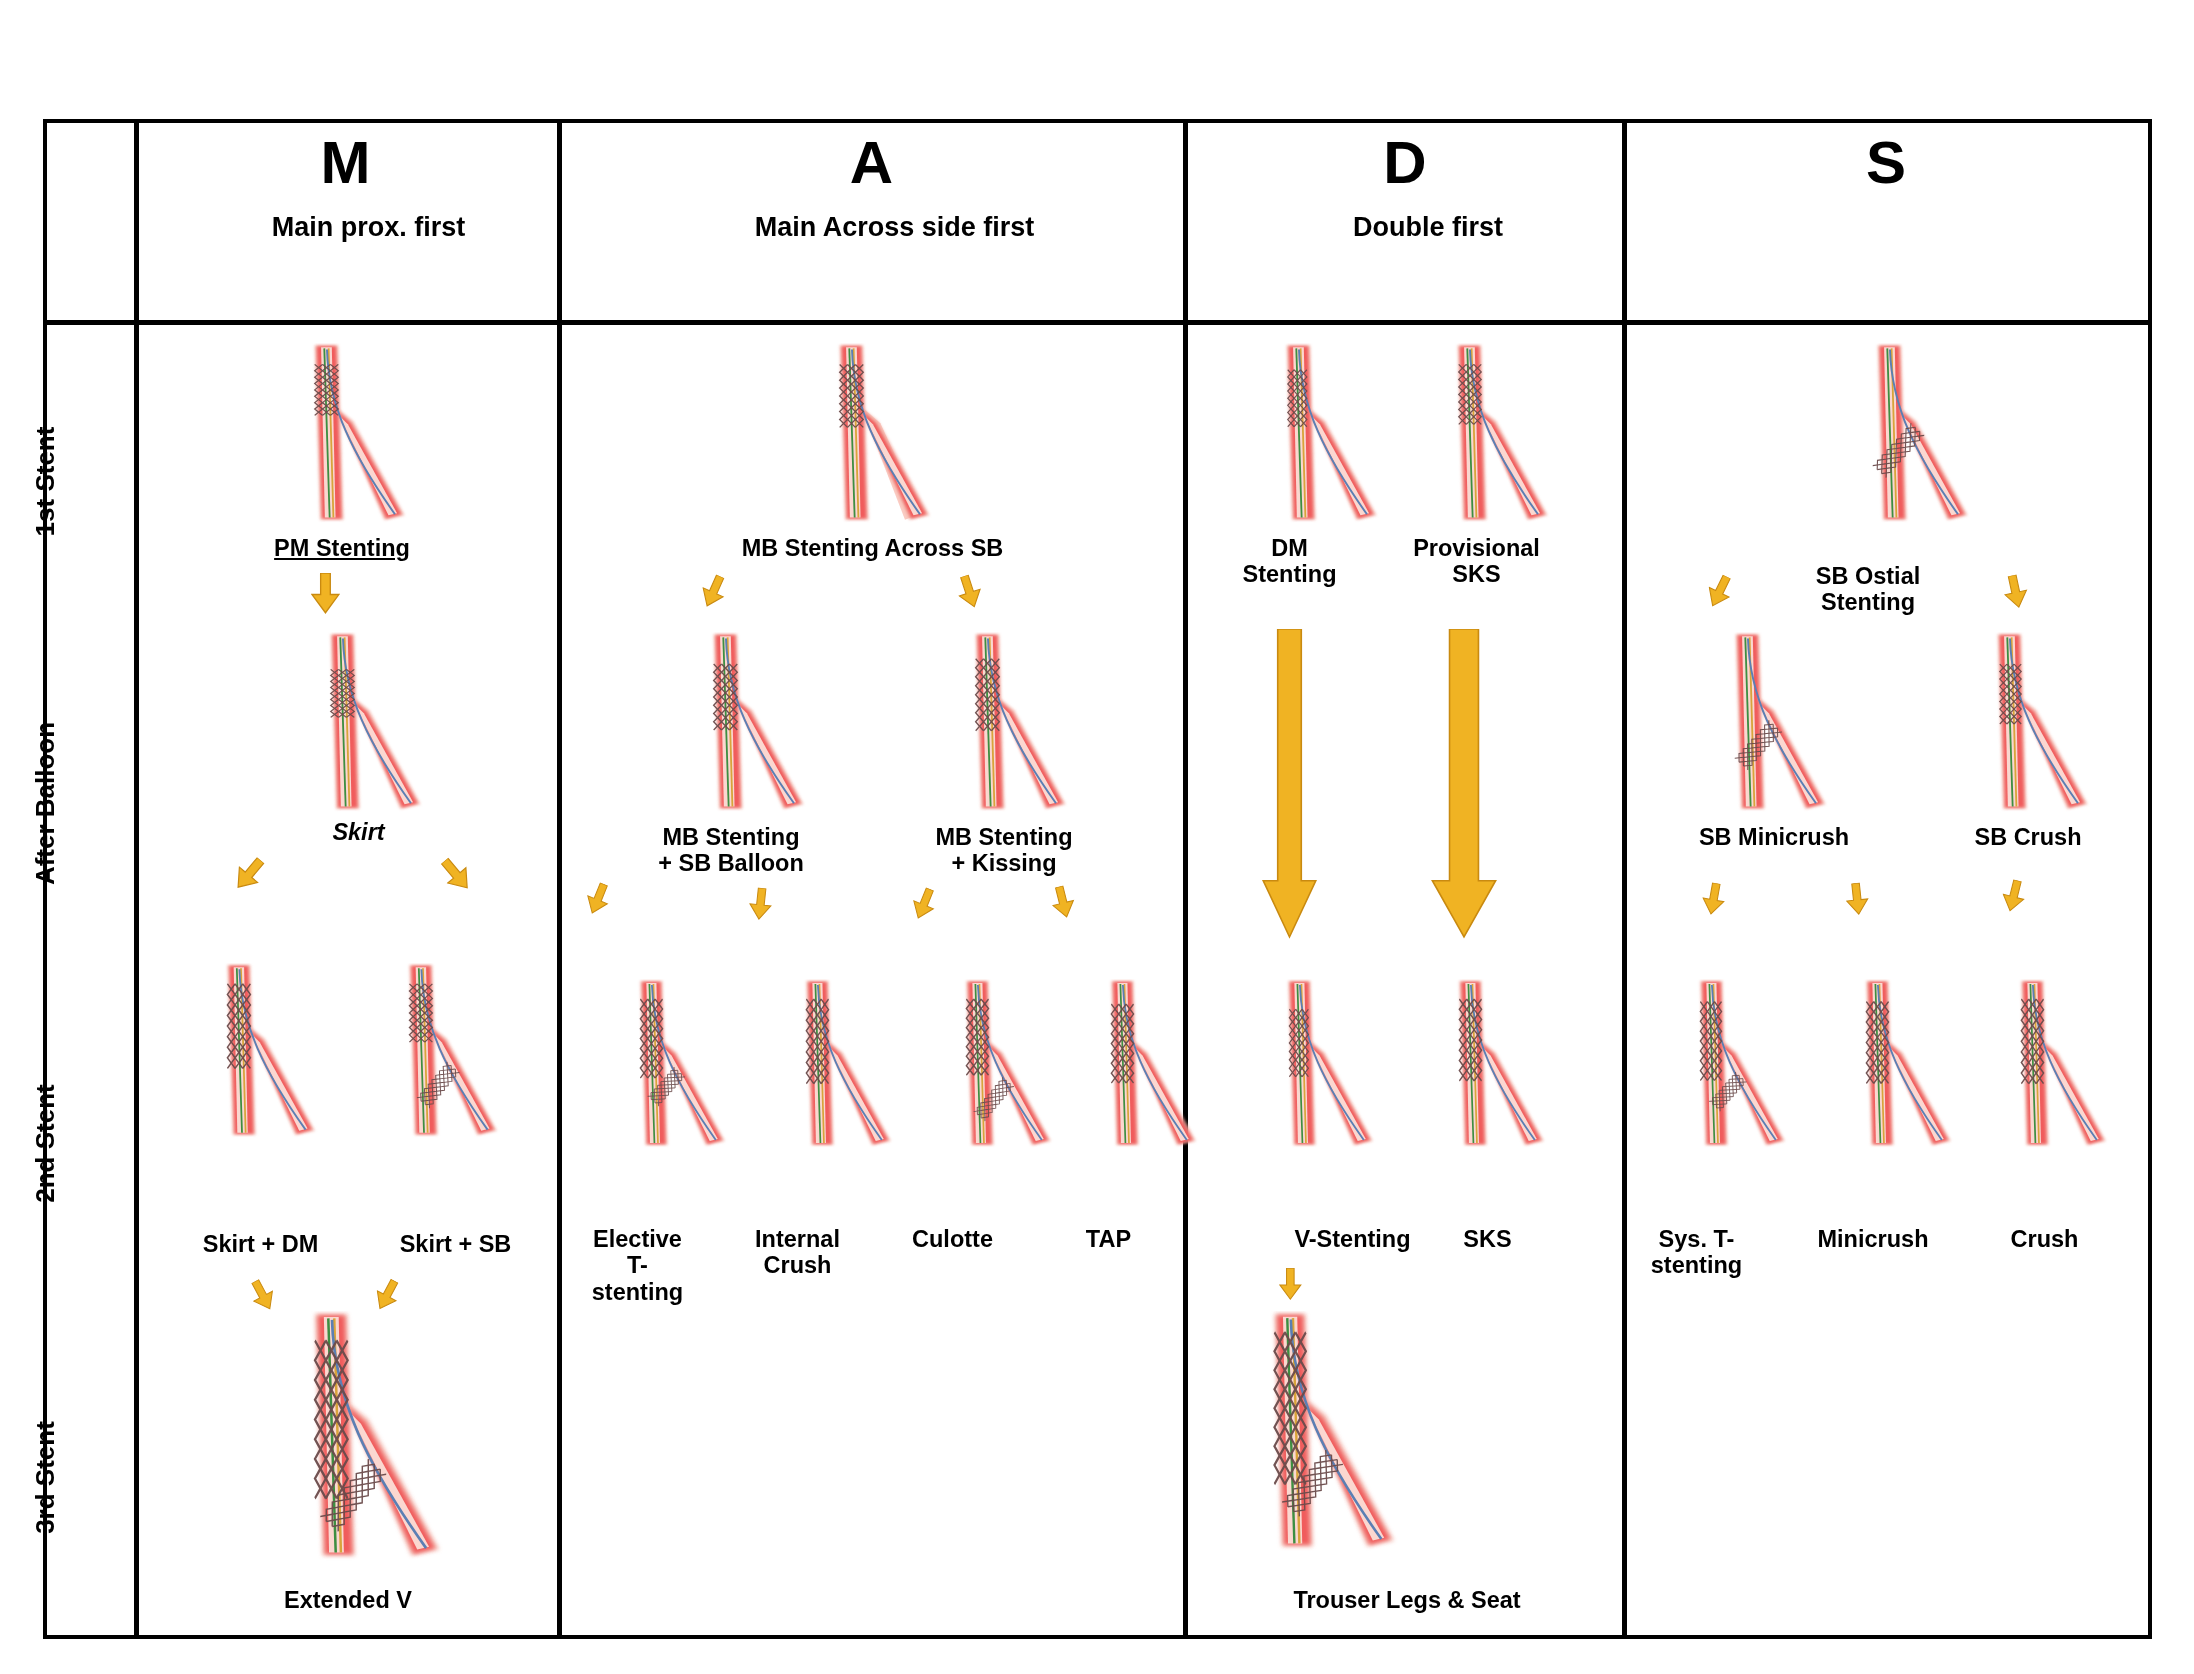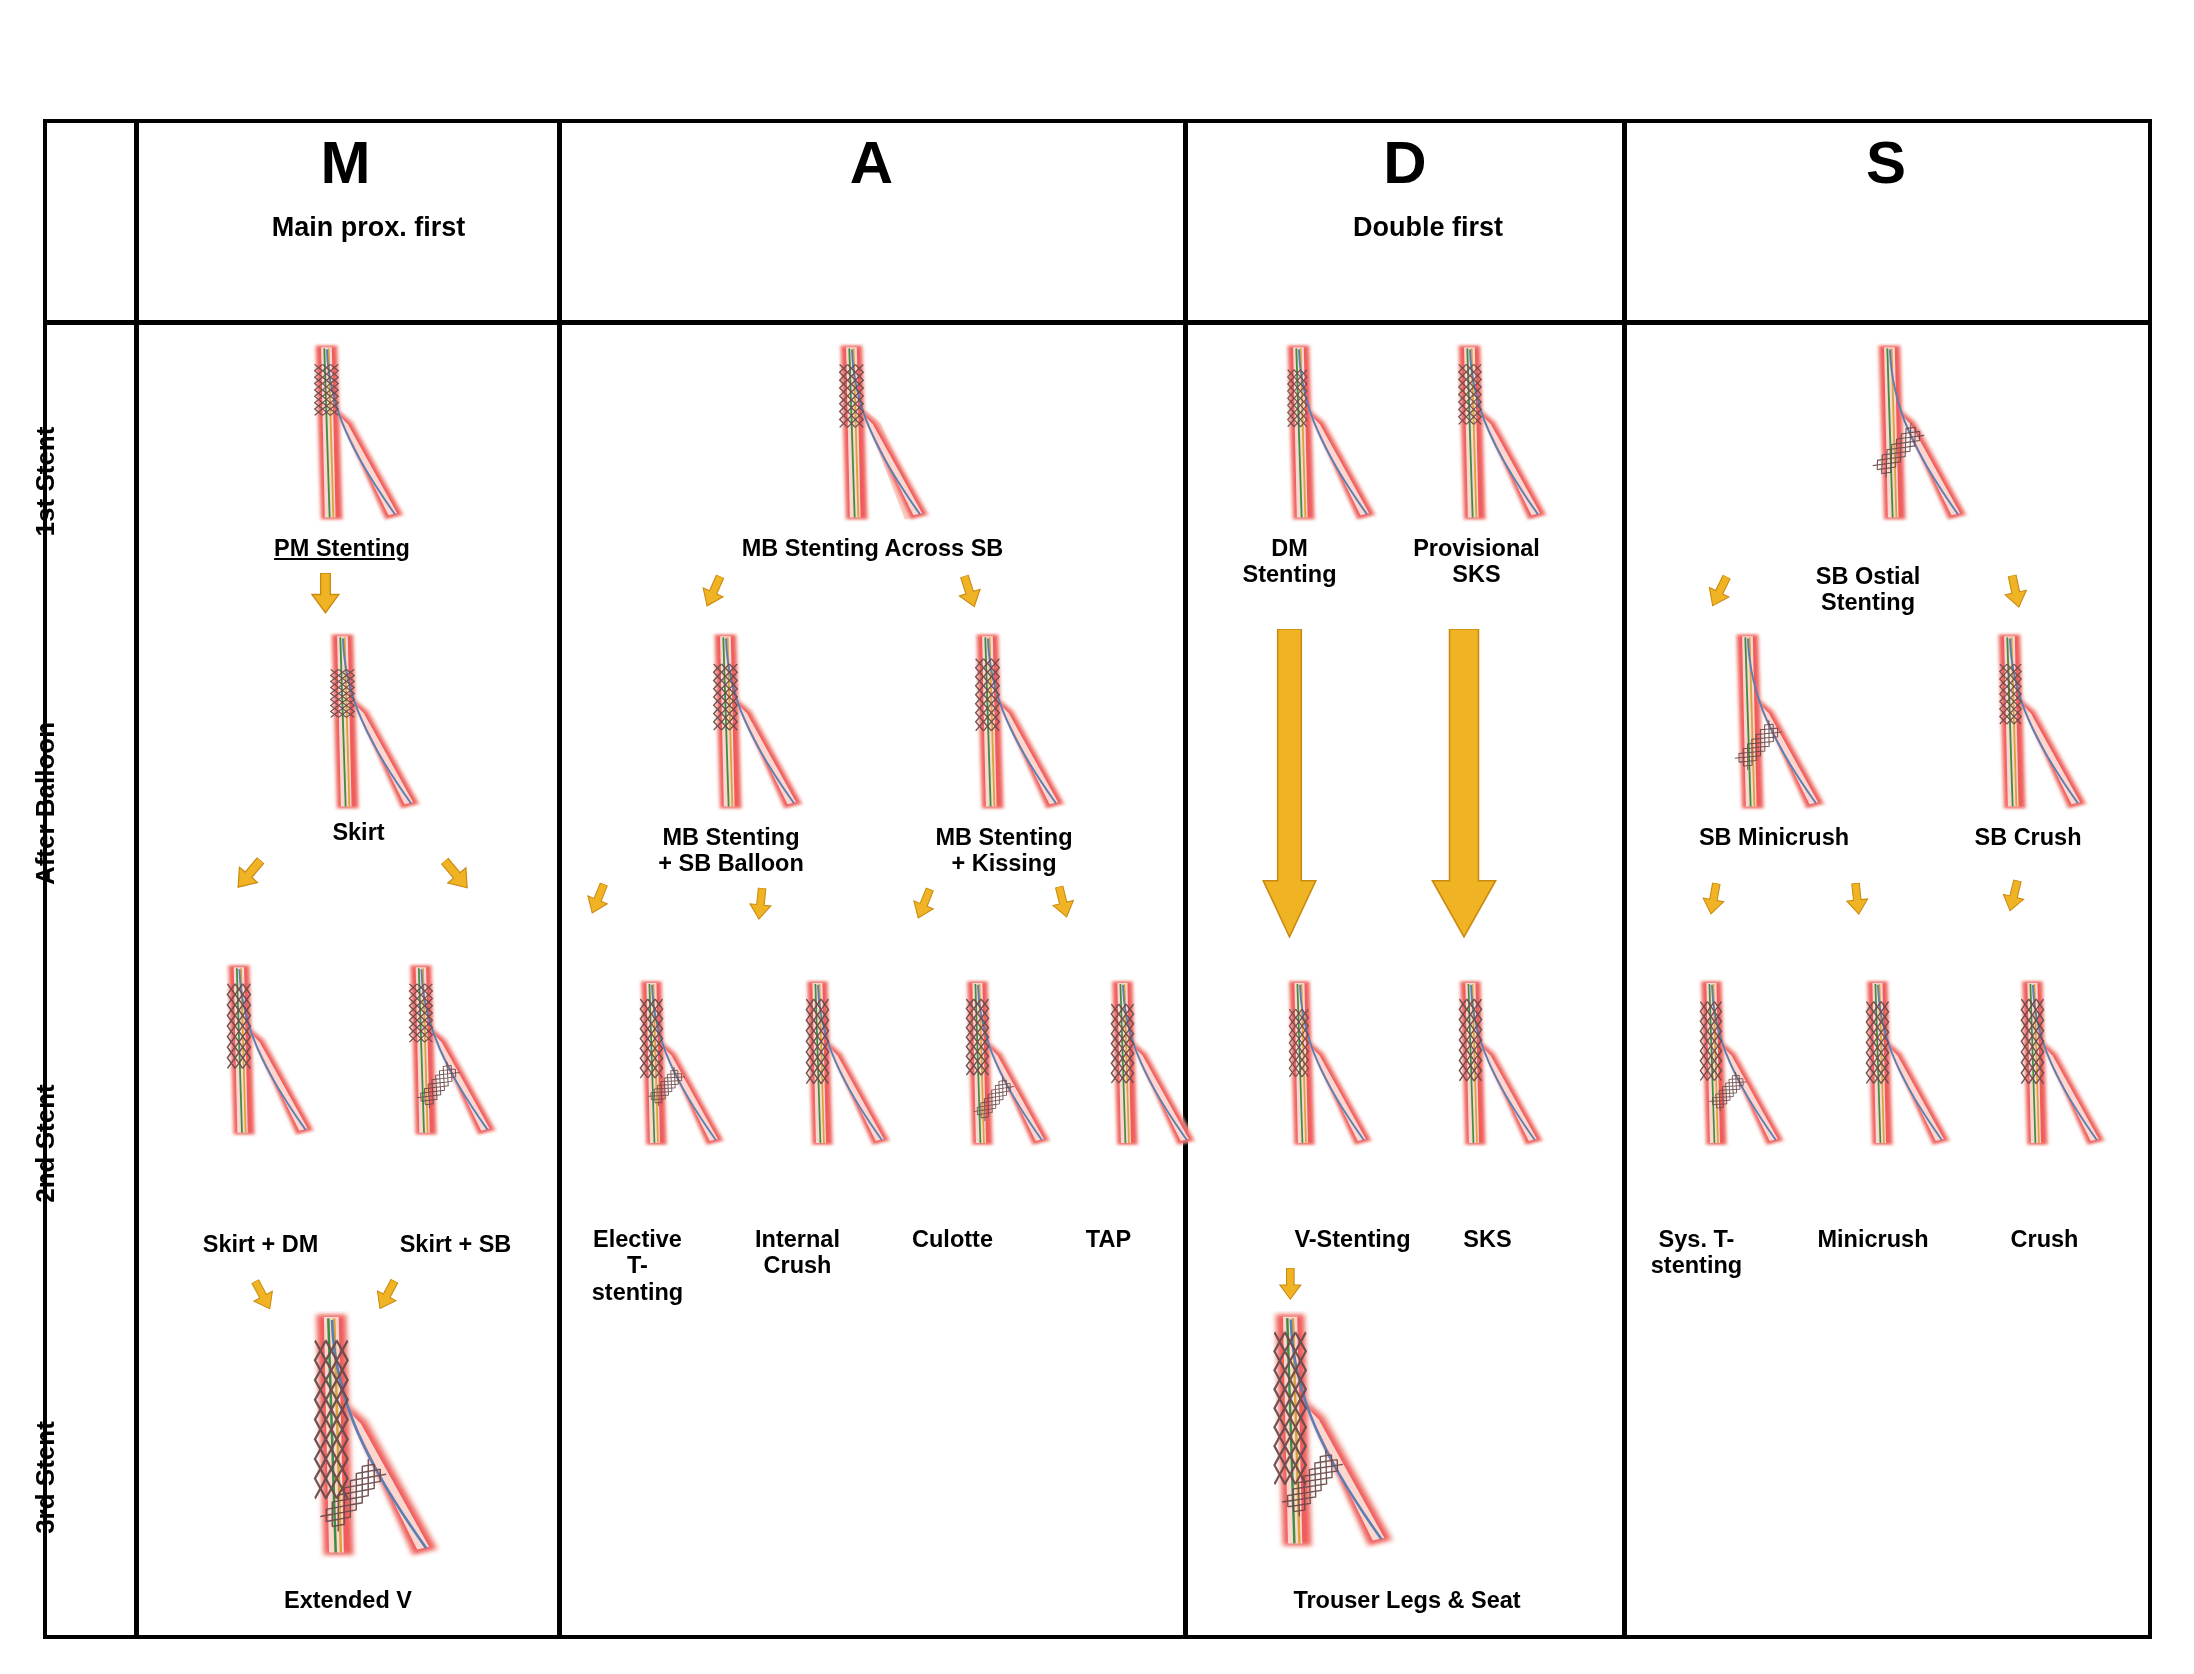--- a/index.html
+++ b/index.html
@@ -74,20 +74,21 @@
   <div class="vsep v2"></div>
   <div class="vsep v3"></div>
   <div class="vsep v4"></div>
 
   <div class="colhead" style="left:134px; top:133px; width:423px;">
     <div class="letter">M</div>
     <div class="sub"><b>M</b>ain prox. first</div>
   </div>
   <div class="colhead" style="left:561px; top:133px; width:621px;">
     <div class="letter">A</div>
+    <div class="sub">Main <b>A</b>cross side first</div>
   </div>
   <div class="colhead" style="left:1188px; top:133px; width:434px;">
     <div class="letter">D</div>
     <div class="sub"><b>D</b>ouble first</div>
   </div>
   <div class="colhead" style="left:1626px; top:133px; width:520px;">
     <div class="letter">S</div>
   </div>
 
   <div class="rowlab" style="top:326px; height:310px;">
@@ -159,21 +160,21 @@
   </div>
 
   <div class="fig" style="left:262px; top:632px; width:193px; height:182px;">
     <svg width="193" height="182" viewBox="0 0 260 340">
       <use href="#vesselBase"></use>
       <g transform="translate(78,70)">
           <use href="#stentMesh" transform="scale(1.05,0.8)"></use>
         </g>
     </svg>
   </div>
-  <div class="cap" style="left:241px; top:819px; width:235px;">Skirt</div>
+  <div class="cap" style="left:241px; top:819px; width:235px;font-style:italic;">Skirt</div>
 
   <div class="arrow" style="left:235px; top:856px; transform:rotate(40deg);">
     <svg width="27" height="37" viewBox="0 0 56 78">
         <use href="#arrowDown"></use>
       </svg>
   </div>
   <div class="arrow" style="left:444px; top:856px; transform:rotate(-40deg);">
     <svg width="27" height="37" viewBox="0 0 56 78">
         <use href="#arrowDown"></use>
       </svg>

